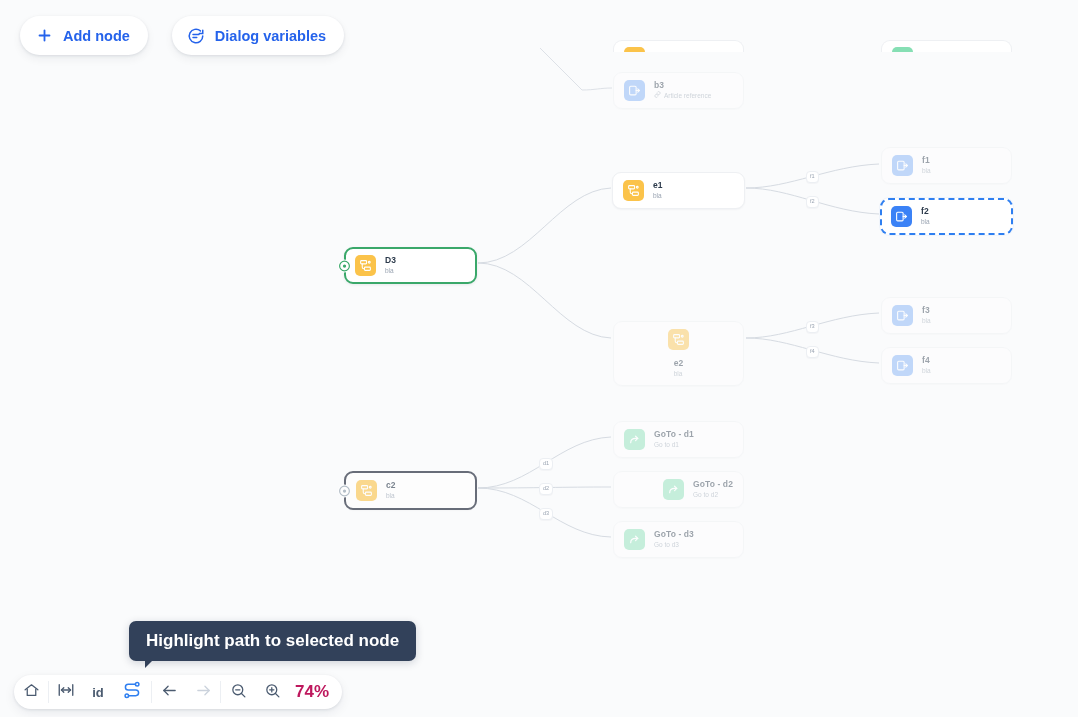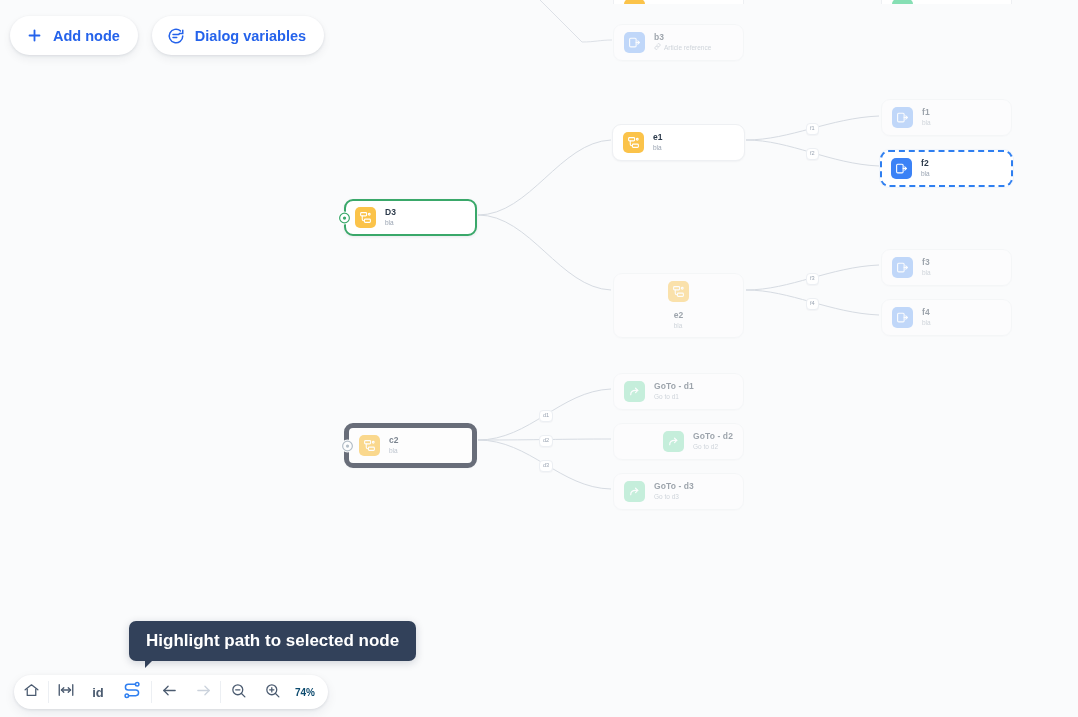--- a/index.html
+++ b/index.html
@@ -13,23 +13,23 @@
   #app {
     position: relative;
     width: 1078px; height: 717px;
     background: #fafbfc;
     overflow: hidden;
   }
 
   
   .top-actions {
     position: absolute;
-    top: 16px; left: 10px;
+    top: 16px; left: 20px;
     display: flex;
-    gap: 14px;
+    gap: 24px;
     z-index: 40;
   }
   .pill-btn {
     display: flex;
     align-items: center;
     gap: 9px;
     height: 39px;
     padding: 0 18px 0 14px;
     background: #ffffff;
     border: none;
@@ -42,20 +42,21 @@
     cursor: pointer;
     white-space: nowrap;
   }
   .pill-btn .ic { display: flex; align-items: center; justify-content: center; width: 20px; height: 20px; }
 
   
   #canvas {
     position: absolute;
     inset: 0;
     z-index: 1;
+    margin-top: 48px;
   }
   #edge-layer { position: absolute; inset: 0; width: 1078px; height: 717px; pointer-events: none; z-index: 2; }
 
   
   .node {
     position: absolute;
     display: flex;
     align-items: center;
     gap: 9px;
     background: #ffffff;
@@ -88,21 +89,21 @@
   .icon-blue-s { background: #3b82f6; color: #fff; }
   .icon-green  { background: #86dfb4; color: #fff; }
 
   
   .node.selected-green {
     border: 2px solid #3aa86a;
     box-shadow: 0 1px 3px rgba(16,30,54,0.08);
     padding: 6px 9px;
   }
   .node.outline-green {
-    border: 5px solid #0f172a;
+    border: 2px solid #0f172a;
   }
   .node.selected-dashed {
     border: 2px dashed #2f7ff0;
     box-shadow: 0 0 0 1px rgba(47,127,240,0.05);
     padding: 6px 9px;
   }
 
   
   .handle {
     position: absolute;
@@ -194,21 +195,21 @@
   .tb-btn.active { color: #2f7ff0; }
   .tb-btn.disabled { color: #cbd2dc; }
   .tb-label-id {
     font-size: 13px; font-weight: bold; color: #4b5b70;
     display: flex; align-items: center; justify-content: center;
     width: 30px; height: 34px; cursor: pointer;
   }
   .tb-zoom {
     display: flex; align-items: center; justify-content: center;
     padding: 0 13px 0 6px;
-    font-size: 10px; font-weight: bold; color: #0c4a6e;
+    font-size: 17px; font-weight: bold; color: #be185d;
     cursor: pointer;
   }
 </style>
 </head>
 <body>
 
 <div id="app">
 
   <div class="top-actions">
     <button class="pill-btn">

